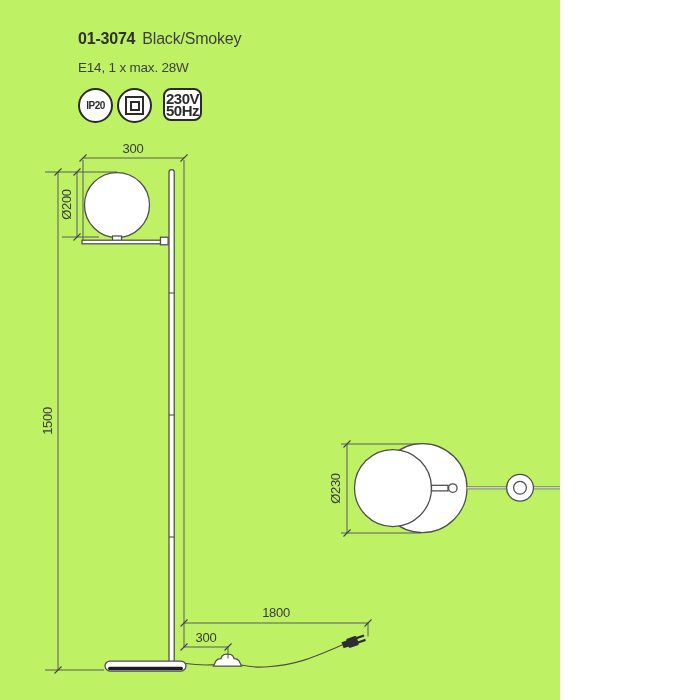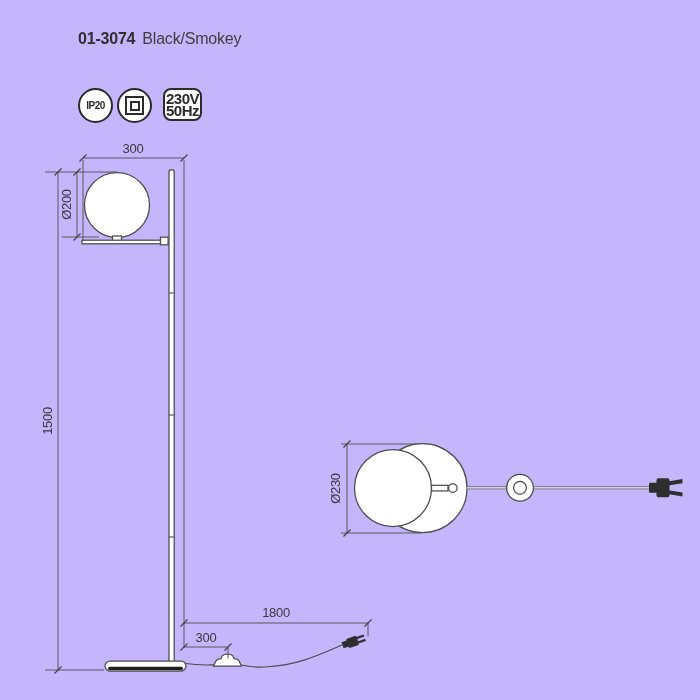--- a/index.html
+++ b/index.html
@@ -1,17 +1,17 @@
 <!DOCTYPE html>
 <html><head>
 <meta charset="utf-8">
 <style>
   html,body{margin:0;padding:0;background:#fff;}
   .canvas{
-    position:relative;width:700px;height:700px;background:#c4b5fd;overflow:hidden;
+    position:relative;width:560px;height:700px;background:#bef264;overflow:hidden;
     font-family:"Liberation Sans",sans-serif;color:#3a3a3a;
   }
   
   .hdr{position:absolute;left:78px;top:30px;}
   .title-line{font-size:16px;letter-spacing:-0.2px;white-space:nowrap;}
   .title-line .code{font-weight:bold;color:#2f2f2f;}
   .title-line .finish{font-weight:normal;color:#3f3f3f;margin-left:7px;}
   .spec-line{margin-top:12px;font-size:13.5px;color:#3f3f3f;letter-spacing:-0.2px;}
   .badges{position:absolute;left:78px;top:88px;height:36px;}
   .badge-circle{
@@ -41,20 +41,21 @@
 </style>
 </head>
 <body>
 
 <div class="canvas">
 
   <div class="hdr">
     <div class="title-line">
       <span class="code">01-3074</span><span class="finish">Black/Smokey</span>
     </div>
+    <div class="spec-line">E14, 1 x max. 28W</div>
   </div>
 
   <div class="badges">
     <div class="badge-circle b-ip">
       <span class="ip-txt">IP20</span>
     </div>
     <div class="badge-circle b-cl2">
       <span class="cl2-outer">
           <span class="cl2-inner"></span>
         </span>

